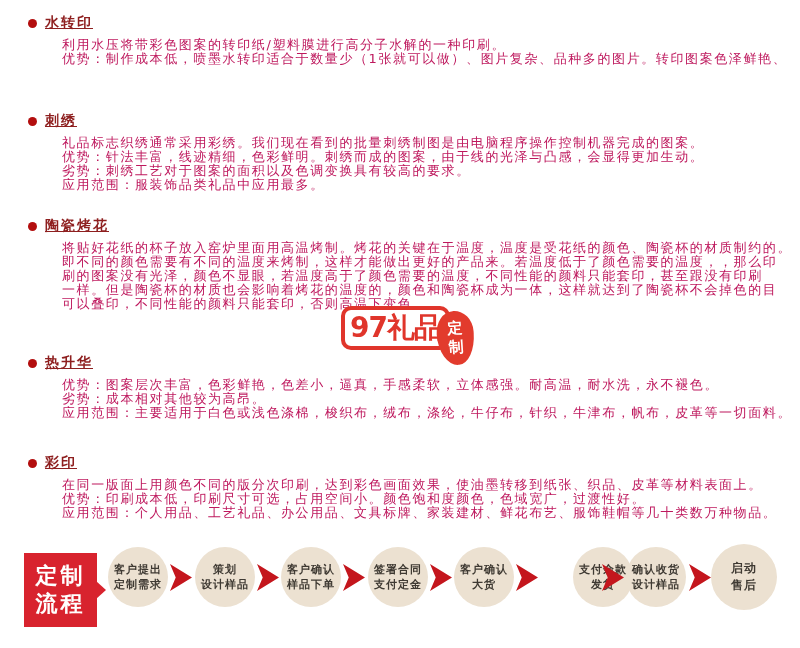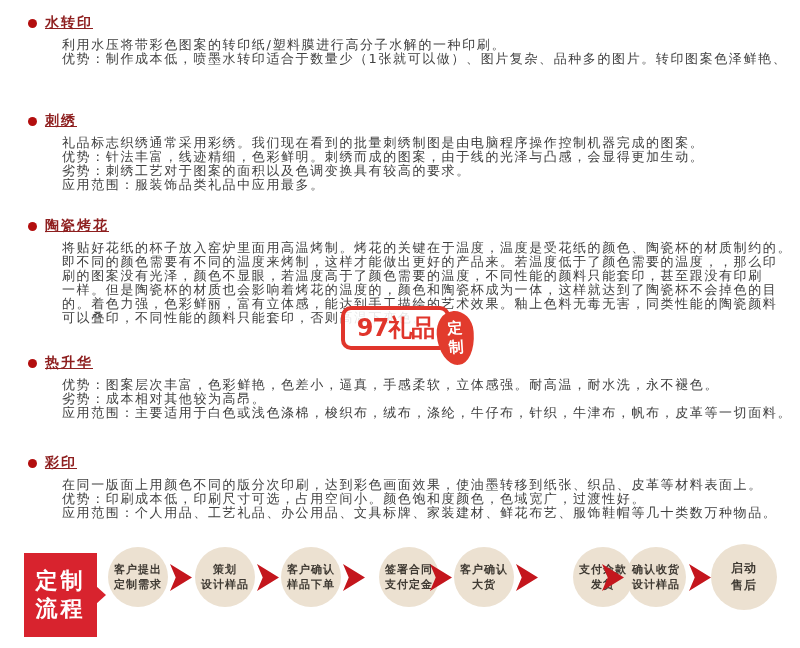--- a/index.html
+++ b/index.html
@@ -5,34 +5,34 @@
   html,body{margin:0;padding:0;background:#ffffff;}
   body{width:800px;height:648px;overflow:hidden;font-family:"DejaVu Sans","Liberation Sans",sans-serif;}
   .page{position:relative;width:800px;height:648px;background:#ffffff;}
 
   
   .sec{position:absolute;left:0;width:800px;height:0;}
   .sec-h{position:absolute;left:28px;top:0;display:flex;align-items:center;}
   .bullet{width:9px;height:9px;border-radius:50%;background:#b30e0e;margin-right:8px;flex:0 0 auto;}
   .sec-title{font-size:14px;font-weight:bold;color:#8e1f1f;letter-spacing:2px;white-space:nowrap;text-decoration:underline;}
   .sec-body{position:absolute;left:62px;top:24px;width:738px;}
-  .ln{font-size:13px;line-height:14px;color:#404040;letter-spacing:1.6px;white-space:nowrap;}
+  .ln{font-size:13px;line-height:14px;color:#be185d;letter-spacing:1.6px;white-space:nowrap;}
 
   
   .wm-badge{position:absolute;left:341px;top:306px;width:109px;height:44px;box-sizing:border-box;
     border:4px solid #e0352b;border-radius:10px;background:rgba(255,255,255,0.88);
-    color:#e0352b;font-weight:bold;font-size:24px;letter-spacing:-1px;
+    color:#e0352b;font-weight:bold;font-size:28px;letter-spacing:-1px;
     display:flex;align-items:center;justify-content:center;z-index:5;}
   .wm-seal{position:absolute;left:437px;top:311px;width:37px;height:54px;background:#e23b2d;
     border-radius:48% 52% 46% 54% / 42% 40% 58% 60%;transform:rotate(-4deg);
     color:#ffffff;font-weight:bold;font-size:15px;line-height:19px;text-align:center;
     display:flex;flex-direction:column;align-items:center;justify-content:center;z-index:6;}
 
   
-  .flow-badge{position:absolute;left:24px;top:553px;width:73px;height:84px;background:#d8232e;
+  .flow-badge{position:absolute;left:24px;top:553px;width:73px;height:74px;background:#d8232e;
     color:#ffffff;font-weight:bold;font-size:22px;line-height:28px;letter-spacing:3px;
     display:flex;flex-direction:column;align-items:center;justify-content:center;}
   .badge-tip{position:absolute;right:-9px;top:50%;margin-top:-9px;width:0;height:0;
     border-top:9px solid transparent;border-bottom:9px solid transparent;border-left:10px solid #d8232e;}
   .step{position:absolute;top:547px;width:60px;height:60px;border-radius:50%;background:#ece1d1;
     display:flex;flex-direction:column;align-items:center;justify-content:center;
     font-weight:bold;font-size:11px;line-height:15px;color:#3f3a33;letter-spacing:1px;text-align:center;}
   .step.big{top:544px;width:66px;height:66px;font-size:12px;line-height:17px;}
   .arrow{position:absolute;top:564px;width:22px;height:27px;background:#c4161d;
     -webkit-clip-path:polygon(0 0,100% 50%,0 100%,26% 50%);
@@ -70,21 +70,20 @@
   <div class="sec" style="top:217px;">
     <div class="sec-h">
       <span class="bullet"></span>
       <span class="sec-title">陶瓷烤花</span>
     </div>
     <div class="sec-body">
       <div class="ln">将贴好花纸的杯子放入窑炉里面用高温烤制。烤花的关键在于温度，温度是受花纸的颜色、陶瓷杯的材质制约的。</div>
       <div class="ln">即不同的颜色需要有不同的温度来烤制，这样才能做出更好的产品来。若温度低于了颜色需要的温度，，那么印</div>
       <div class="ln">刷的图案没有光泽，颜色不显眼，若温度高于了颜色需要的温度，不同性能的颜料只能套印，甚至跟没有印刷</div>
       <div class="ln">一样。但是陶瓷杯的材质也会影响着烤花的温度的，颜色和陶瓷杯成为一体，这样就达到了陶瓷杯不会掉色的目</div>
-      <div class="ln">的。着色力强，色彩鲜丽，富有立体感，能达到手工描绘的艺术效果。釉上色料无毒无害，同类性能的陶瓷颜料</div>
       <div class="ln">可以叠印，不同性能的颜料只能套印，否则高温下变色。</div>
     </div>
   </div>
 
   <div class="wm-badge">97礼品</div>
   <div class="wm-seal">
     <div>定</div>
     <div>制</div>
   </div>
 
@@ -130,21 +129,21 @@
       <div>设计样品</div>
     </div>
     <span class="arrow" style="left:257px;"></span>
 
     <div class="step" style="left:281px;">
       <div>客户确认</div>
       <div>样品下单</div>
     </div>
     <span class="arrow" style="left:343px;"></span>
 
-    <div class="step" style="left:368px;margin-left:11px;">
+    <div class="step" style="left:368px;">
       <div>签署合同</div>
       <div>支付定金</div>
     </div>
     <span class="arrow" style="left:430px;"></span>
 
     <div class="step" style="left:454px;">
       <div>客户确认</div>
       <div>大货</div>
     </div>
     <span class="arrow" style="left:516px;"></span>

